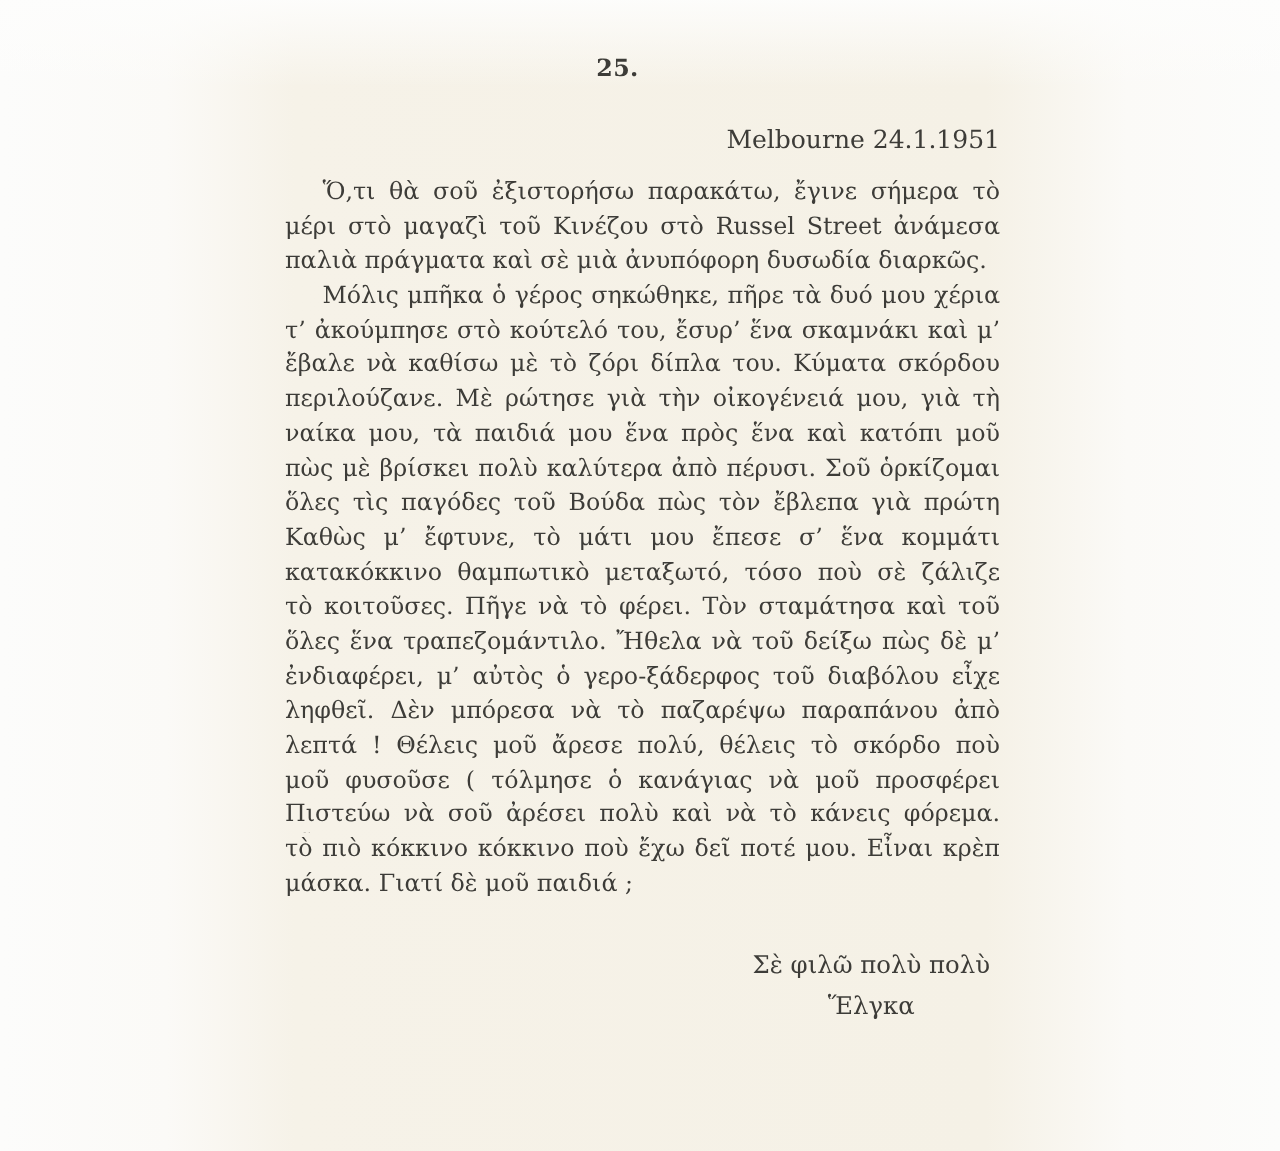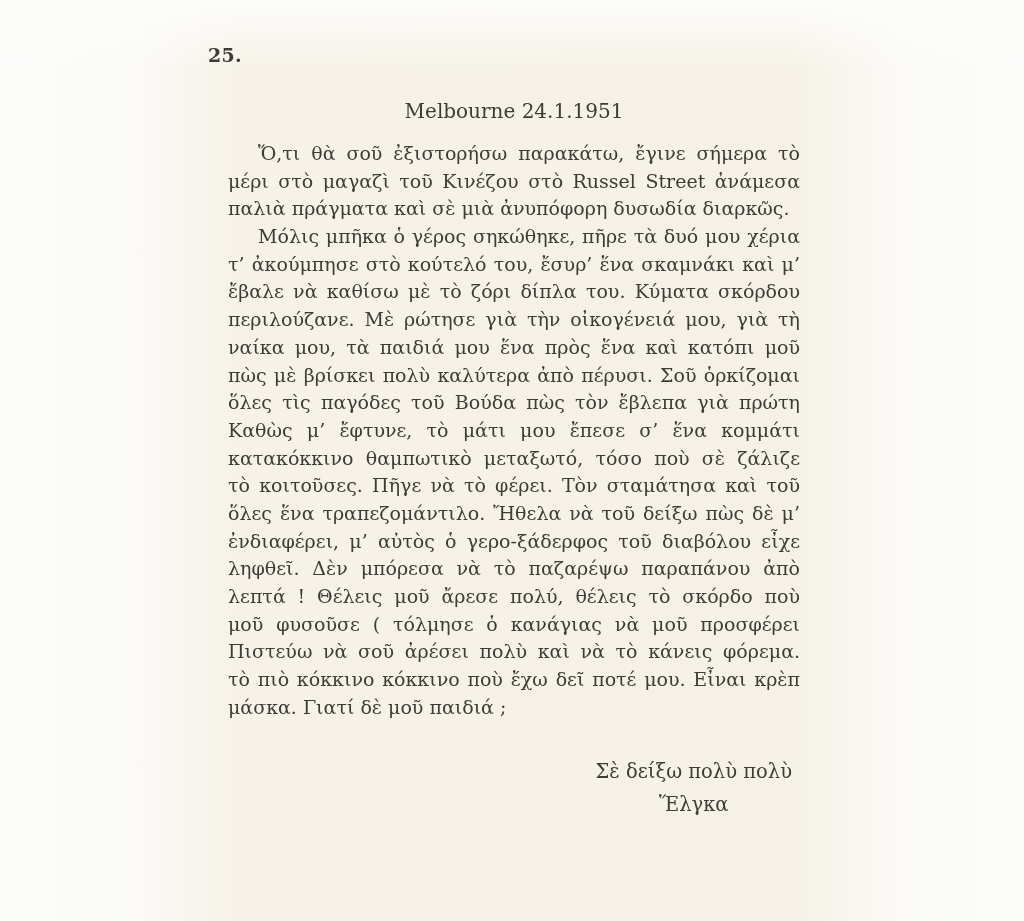--- a/index.html
+++ b/index.html
@@ -11,29 +11,29 @@
       linear-gradient(180deg, rgba(253,253,252,.95) 0, rgba(253,253,252,0) 70px),
       linear-gradient(90deg, #fcfcfb 0%, #fbfaf7 13%, #f6f2e8 23%, #f5f1e6 77%, #fbfaf7 88%, #fcfcfb 100%);
   }
   .content {
     position: relative;
     width: 572px;
     margin-left: 228px;
   }
   .page-number {
     padding-top: 44px;
-    text-align: left;
+    text-align: center;
     transform: translateX(-20px);
     font-weight: 700;
     font-size: 19px;
     letter-spacing: .3px;
   }
   .dateline {
     margin-top: 33px;
-    text-align: center;
+    text-align: right;
     font-size: 20px;
   }
   .salutation {
     margin-top: 6px;
     font-size: 19.5px;
   }
   .body { margin-top: 17px; }
   .line {
     height: 27.7px;
     line-height: 27.7px;
@@ -78,16 +78,16 @@
       <div class="line">ὅλες ἕνα τραπεζομάντιλο. Ἤθελα νὰ τοῦ δείξω πὼς δὲ μ’</div>
       <div class="line">ἐνδιαφέρει, μ’ αὐτὸς ὁ γερο-ξάδερφος τοῦ διαβόλου εἶχε ἀντι-</div>
       <div class="line">ληφθεῖ. Δὲν μπόρεσα νὰ τὸ παζαρέψω παραπάνου ἀπὸ τρία</div>
       <div class="line">λεπτά ! Θέλεις μοῦ ἄρεσε πολύ, θέλεις τὸ σκόρδο ποὺ διαρκῶς</div>
       <div class="line">μοῦ φυσοῦσε ( τόλμησε ὁ κανάγιας νὰ μοῦ προσφέρει ψιλο-</div>
       <div class="line">Πιστεύω νὰ σοῦ ἀρέσει πολὺ καὶ νὰ τὸ κάνεις φόρεμα. Εἶναι</div>
       <div class="line">τὸ πιὸ κόκκινο κόκκινο ποὺ ἔχω δεῖ ποτέ μου. Εἶναι κρὲπ</div>
       <div class="line para-end">μάσκα. Γιατί δὲ μοῦ παιδιά ;</div>
     </div>
   <div class="closing">
-    <div>Σὲ δείξω πολὺ πολὺ</div>
+    <div>Σὲ φιλῶ πολὺ πολὺ</div>
     <div>Ἕλγκα</div>
   </div>
 </div>
 
 </body></html>

